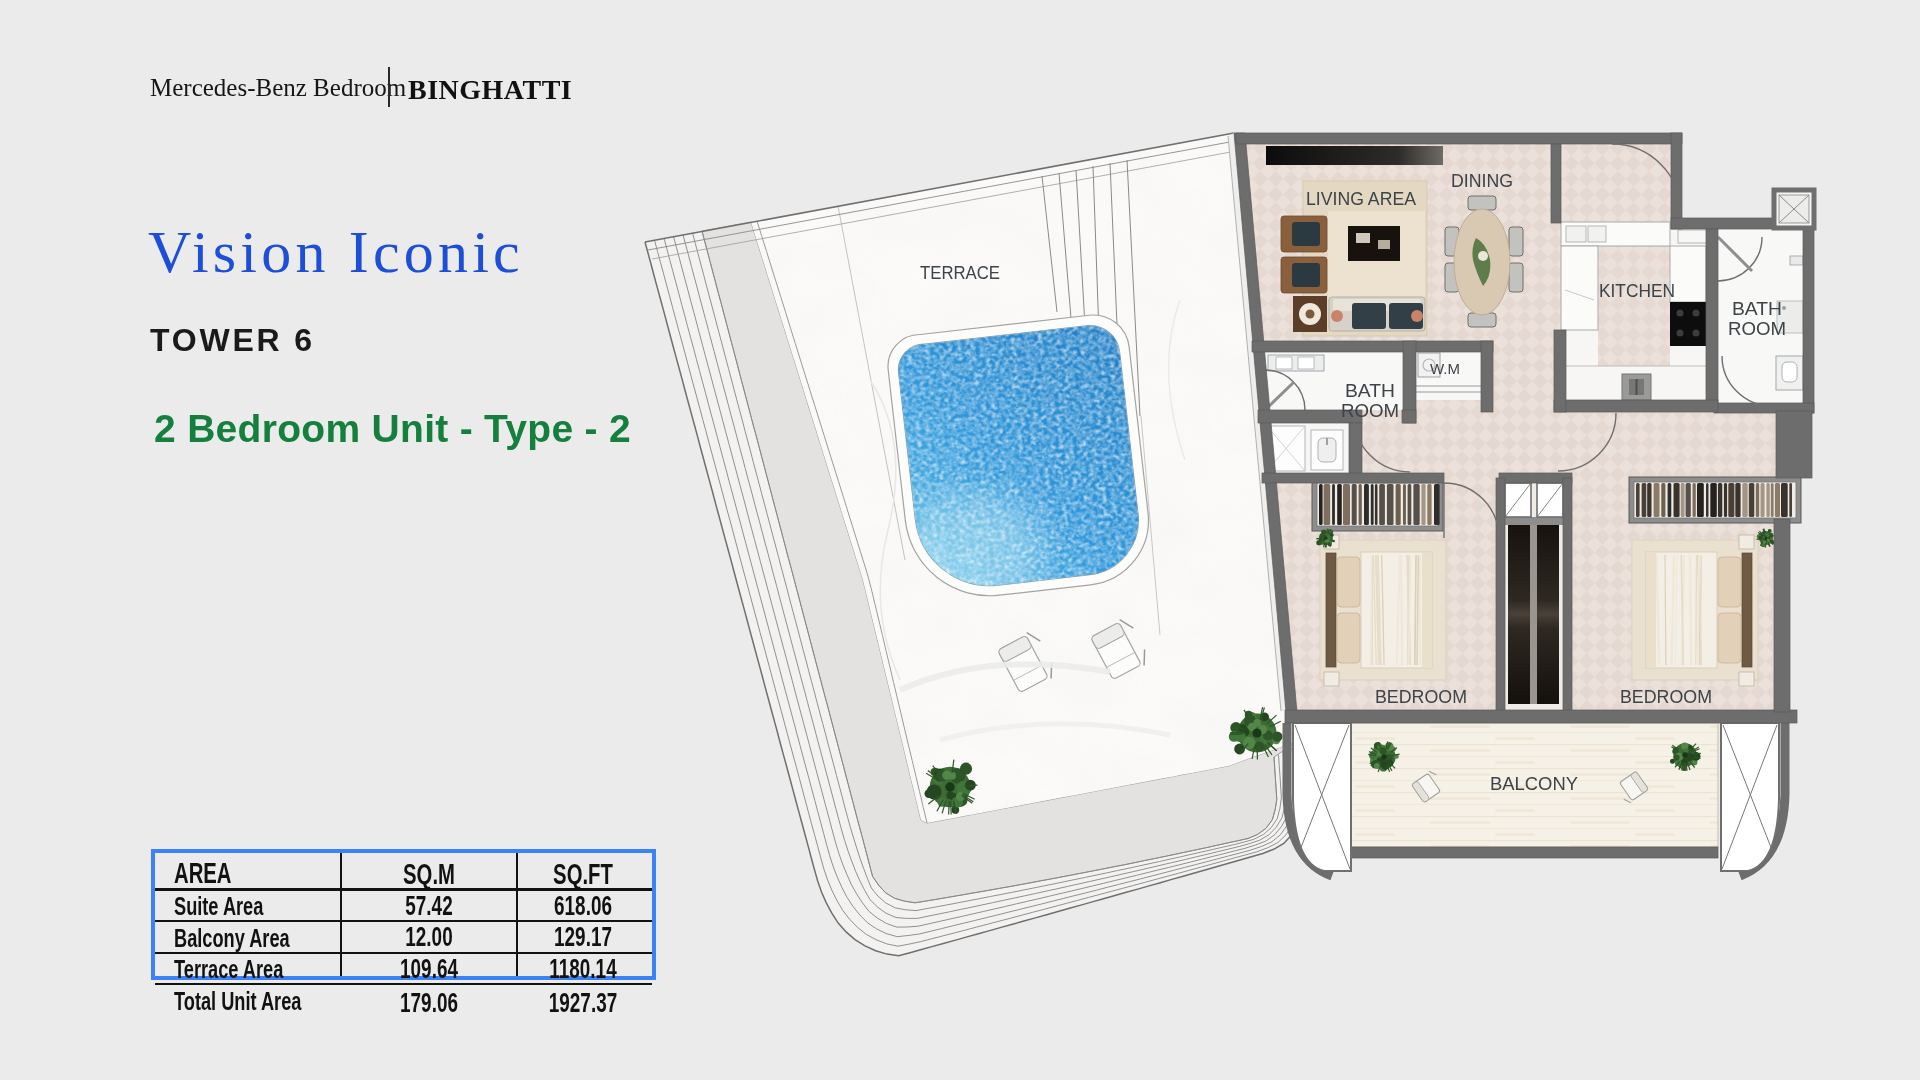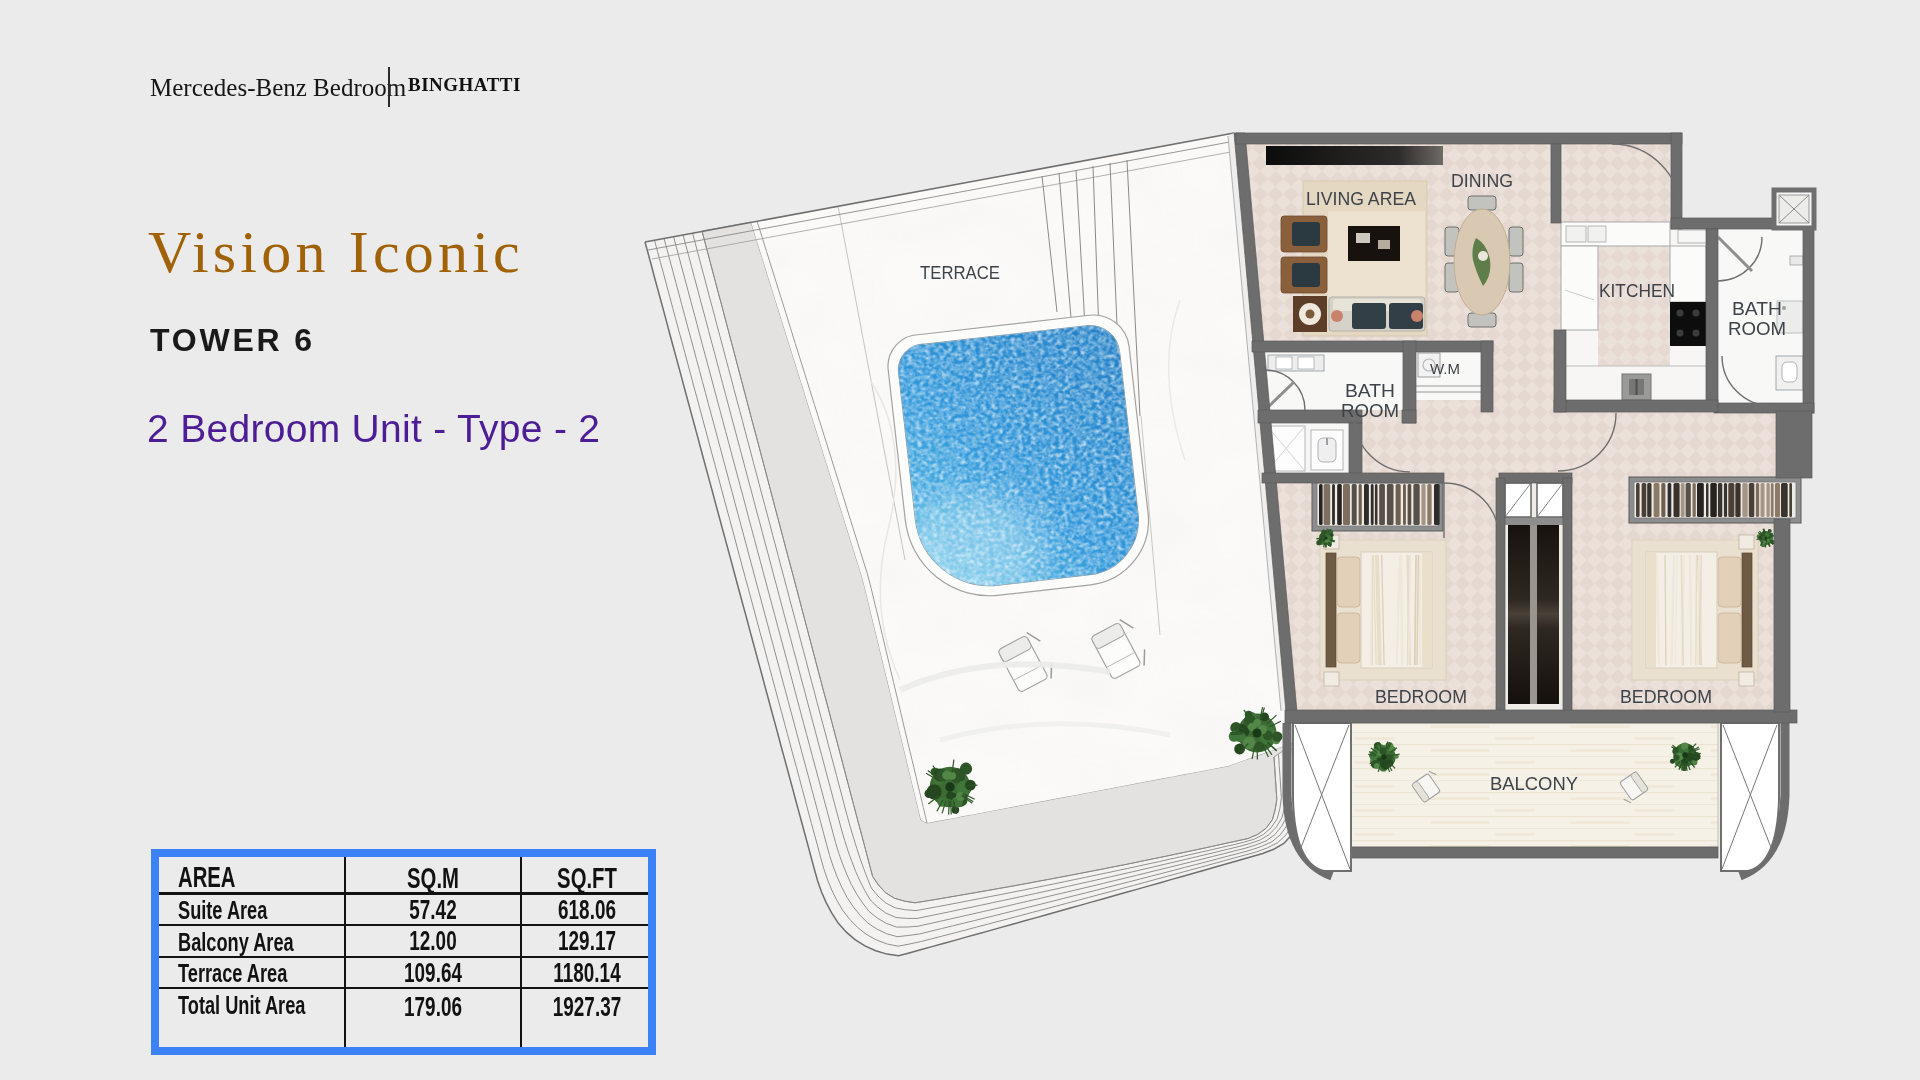--- a/index.html
+++ b/index.html
@@ -1,24 +1,24 @@
 <!DOCTYPE html>
 <html><head><meta charset="utf-8">
 <style>
 html,body{margin:0;padding:0;width:1920px;height:1080px;overflow:hidden;background:#ebebeb;}
 *{box-sizing:border-box;}
 body{font-family:"Liberation Sans",sans-serif;}
 .abs{position:absolute;}
 #brand{left:150px;top:74px;font-family:"Liberation Serif",serif;font-size:25px;color:#161616;letter-spacing:0px;}
 #bar{left:388px;top:67px;width:2px;height:40px;background:#2a2a2a;}
-#bing{left:408px;top:74px;font-family:"Liberation Serif",serif;font-weight:700;font-size:19px;letter-spacing:0.5px;color:#111;text-align:center;}
-#vision{left:148px;top:222px;font-family:"Liberation Serif",serif;font-size:60px;color:#a16207;letter-spacing:4.2px;line-height:1;}
+#bing{left:408px;top:74px;font-family:"Liberation Serif",serif;font-weight:700;font-size:28px;letter-spacing:0.5px;color:#111;text-align:center;}
+#vision{left:148px;top:222px;font-family:"Liberation Serif",serif;font-size:60px;color:#1d4ed8;letter-spacing:4.2px;line-height:1;}
 #tower{left:150px;top:324px;font-size:32px;font-weight:700;color:#1a1a1a;letter-spacing:2.8px;line-height:1;}
-#unit{left:147px;top:409px;font-size:39px;color:#4c1d95;letter-spacing:0.3px;line-height:1;}
-#tbl{left:151px;top:849px;width:505px;height:206px;border:8px solid #3b82f6;}
+#unit{left:154px;top:409px;font-size:39px;color:#15803d;letter-spacing:0.3px;line-height:1;font-weight:bold;}
+#tbl{left:151px;top:849px;width:505px;height:131px;border:4px solid #3b82f6;}
 .vl{position:absolute;top:0;bottom:0;width:2px;background:#121212;}
 .hl{position:absolute;left:0;right:0;height:2px;background:#121212;}
 .ct{position:absolute;font-weight:700;color:#121212;white-space:nowrap;}
 .cl{transform-origin:left center;transform:scaleX(0.70);}
 .cc{transform-origin:center center;transform:translateX(-50%) scaleX(0.70);}
 </style></head>
 <body>
 <svg class="abs" style="left:0;top:0" width="1920" height="1080" viewBox="0 0 1920 1080">
 
 <defs>

